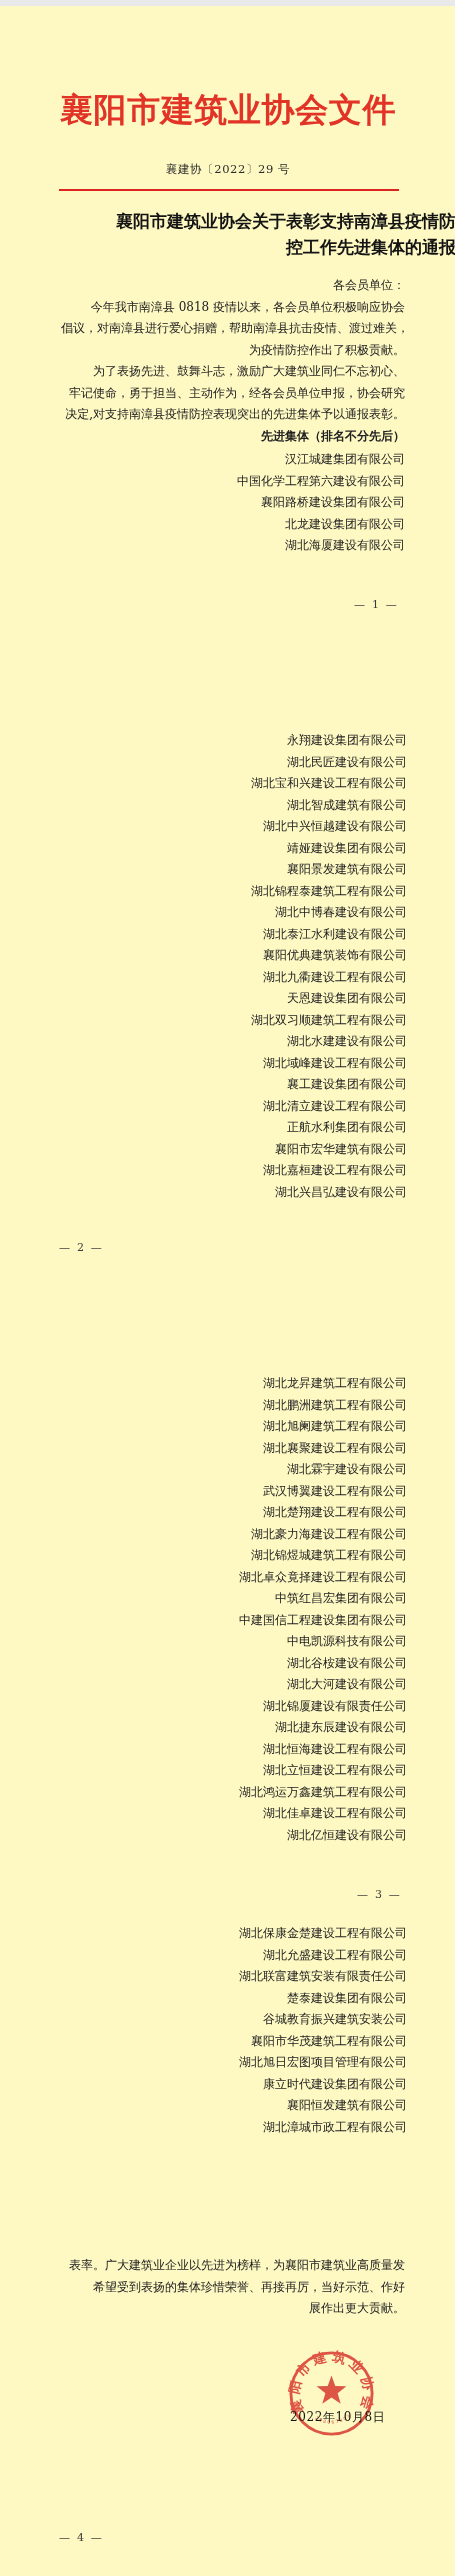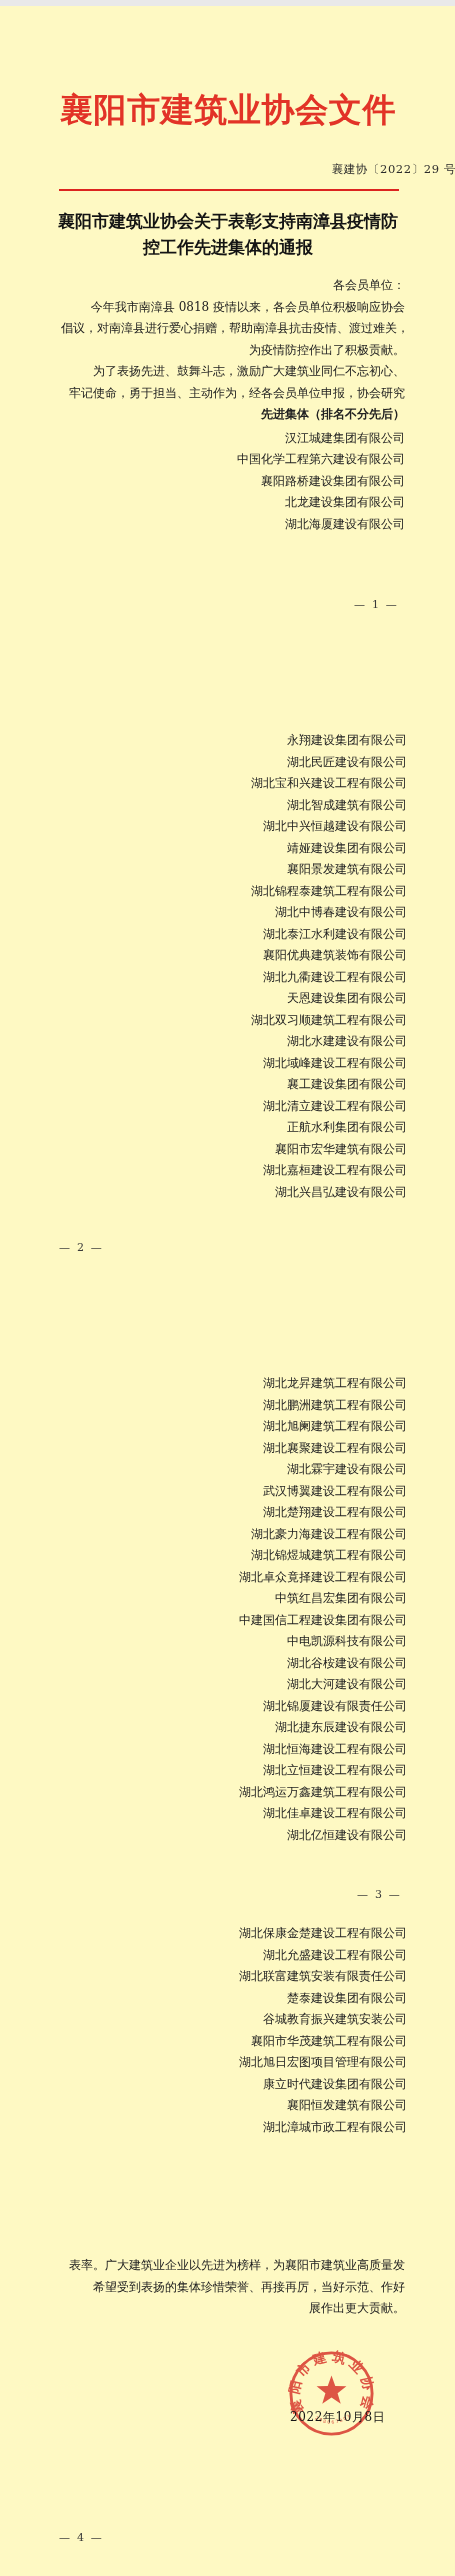--- a/index.html
+++ b/index.html
@@ -9,26 +9,26 @@
     font-family:"DejaVu Serif","Liberation Serif",serif;
     color:#1d1d1d; overflow:hidden;
   }
   .abs { position:absolute;text-align:right; }
   .masthead {
     top:82px; left:0; width:456px; text-align:center;
     font-size:33px; font-weight:bold; color:#e23327; letter-spacing:0.6px;
     white-space:nowrap;
   }
   .docnum {
-    top:156px; left:0; width:456px; 
+    top:156px; left:0; width:456px; text-align:center;
     font-size:11.5px; color:#2b2b2b; letter-spacing:0.6px;
   }
   .red-rule { top:183px; left:59px; width:340px; height:2.3px; background:#dc2420; }
   .doc-title {
-    top:202px; left:0; width:456px; text-align:center;
+    top:202px; left:0; width:456px; text-align:right;
     font-size:17px; line-height:26px; font-weight:bold; color:#141414;
   }
   .flow { font-size:12px; color:#222; }
   .flow .line { line-height:21.5px; height:21.5px; white-space:nowrap; }
   .indent { text-indent:24px; }
   .list-heading { font-weight:bold; }
   .body-block   { top:269px;  left:61px; width:344px; }
   .list-p2      { top:724px; left:86px; width:321px; }
   .list-p3      { top:1367px; left:86px; width:321px; }
   .list-p4      { top:1917px; left:86px; width:321px; }
@@ -60,20 +60,21 @@
     <span>控工作先进集体的通报</span>
   </div>
 
   <div class="abs flow body-block">
     <div class="line">各会员单位：</div>
     <div class="line indent">今年我市南漳县 0818 疫情以来，各会员单位积极响应协会</div>
     <div class="line">倡议，对南漳县进行爱心捐赠，帮助南漳县抗击疫情、渡过难关，</div>
     <div class="line">为疫情防控作出了积极贡献。</div>
     <div class="line indent">为了表扬先进、鼓舞斗志，激励广大建筑业同仁不忘初心、</div>
     <div class="line">牢记使命，勇于担当、主动作为，经各会员单位申报，协会研究</div>
+    <div class="line">决定,对支持南漳县疫情防控表现突出的先进集体予以通报表彰。</div>
     <div class="line indent list-heading">先进集体（排名不分先后）</div>
     <div class="line indent" style="height:2.3px; line-height:2.3px;"></div>
     <div>
 
     <div class="line indent">汉江城建集团有限公司</div>
         <div class="line indent">中国化学工程第六建设有限公司</div>
         <div class="line indent">襄阳路桥建设集团有限公司</div>
         <div class="line indent">北龙建设集团有限公司</div>
         <div class="line indent">湖北海厦建设有限公司</div>
       </div>

